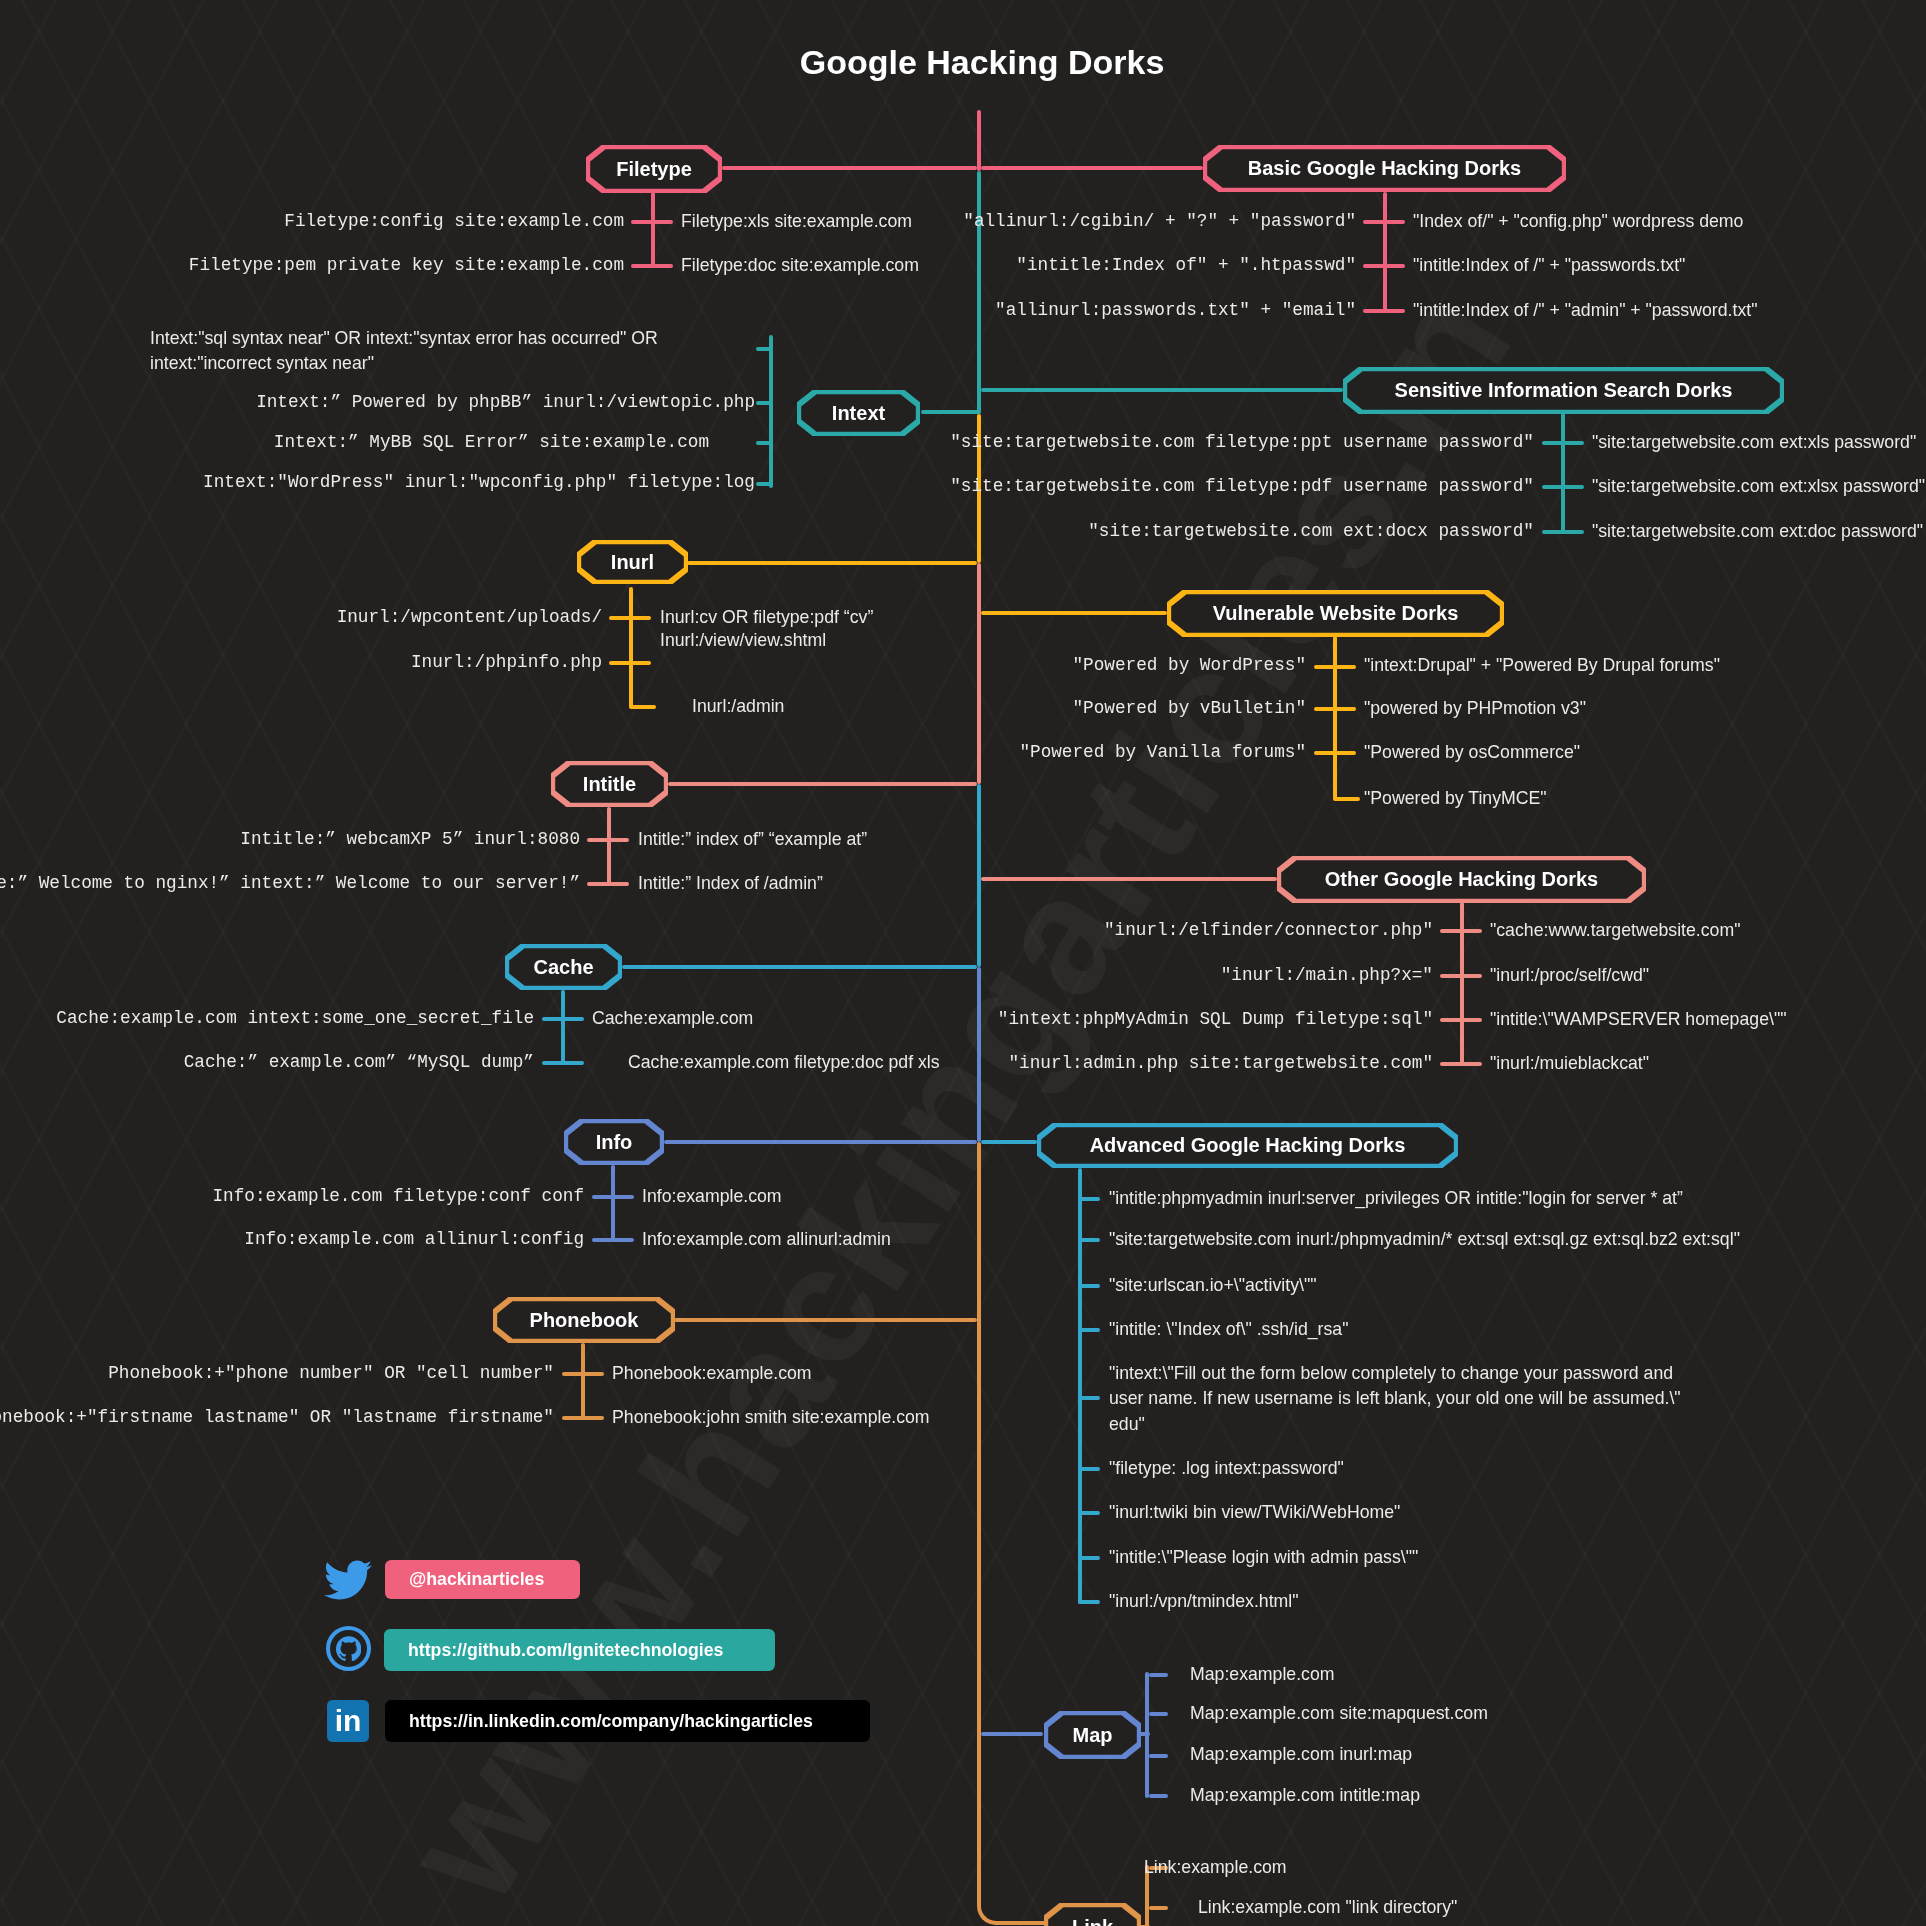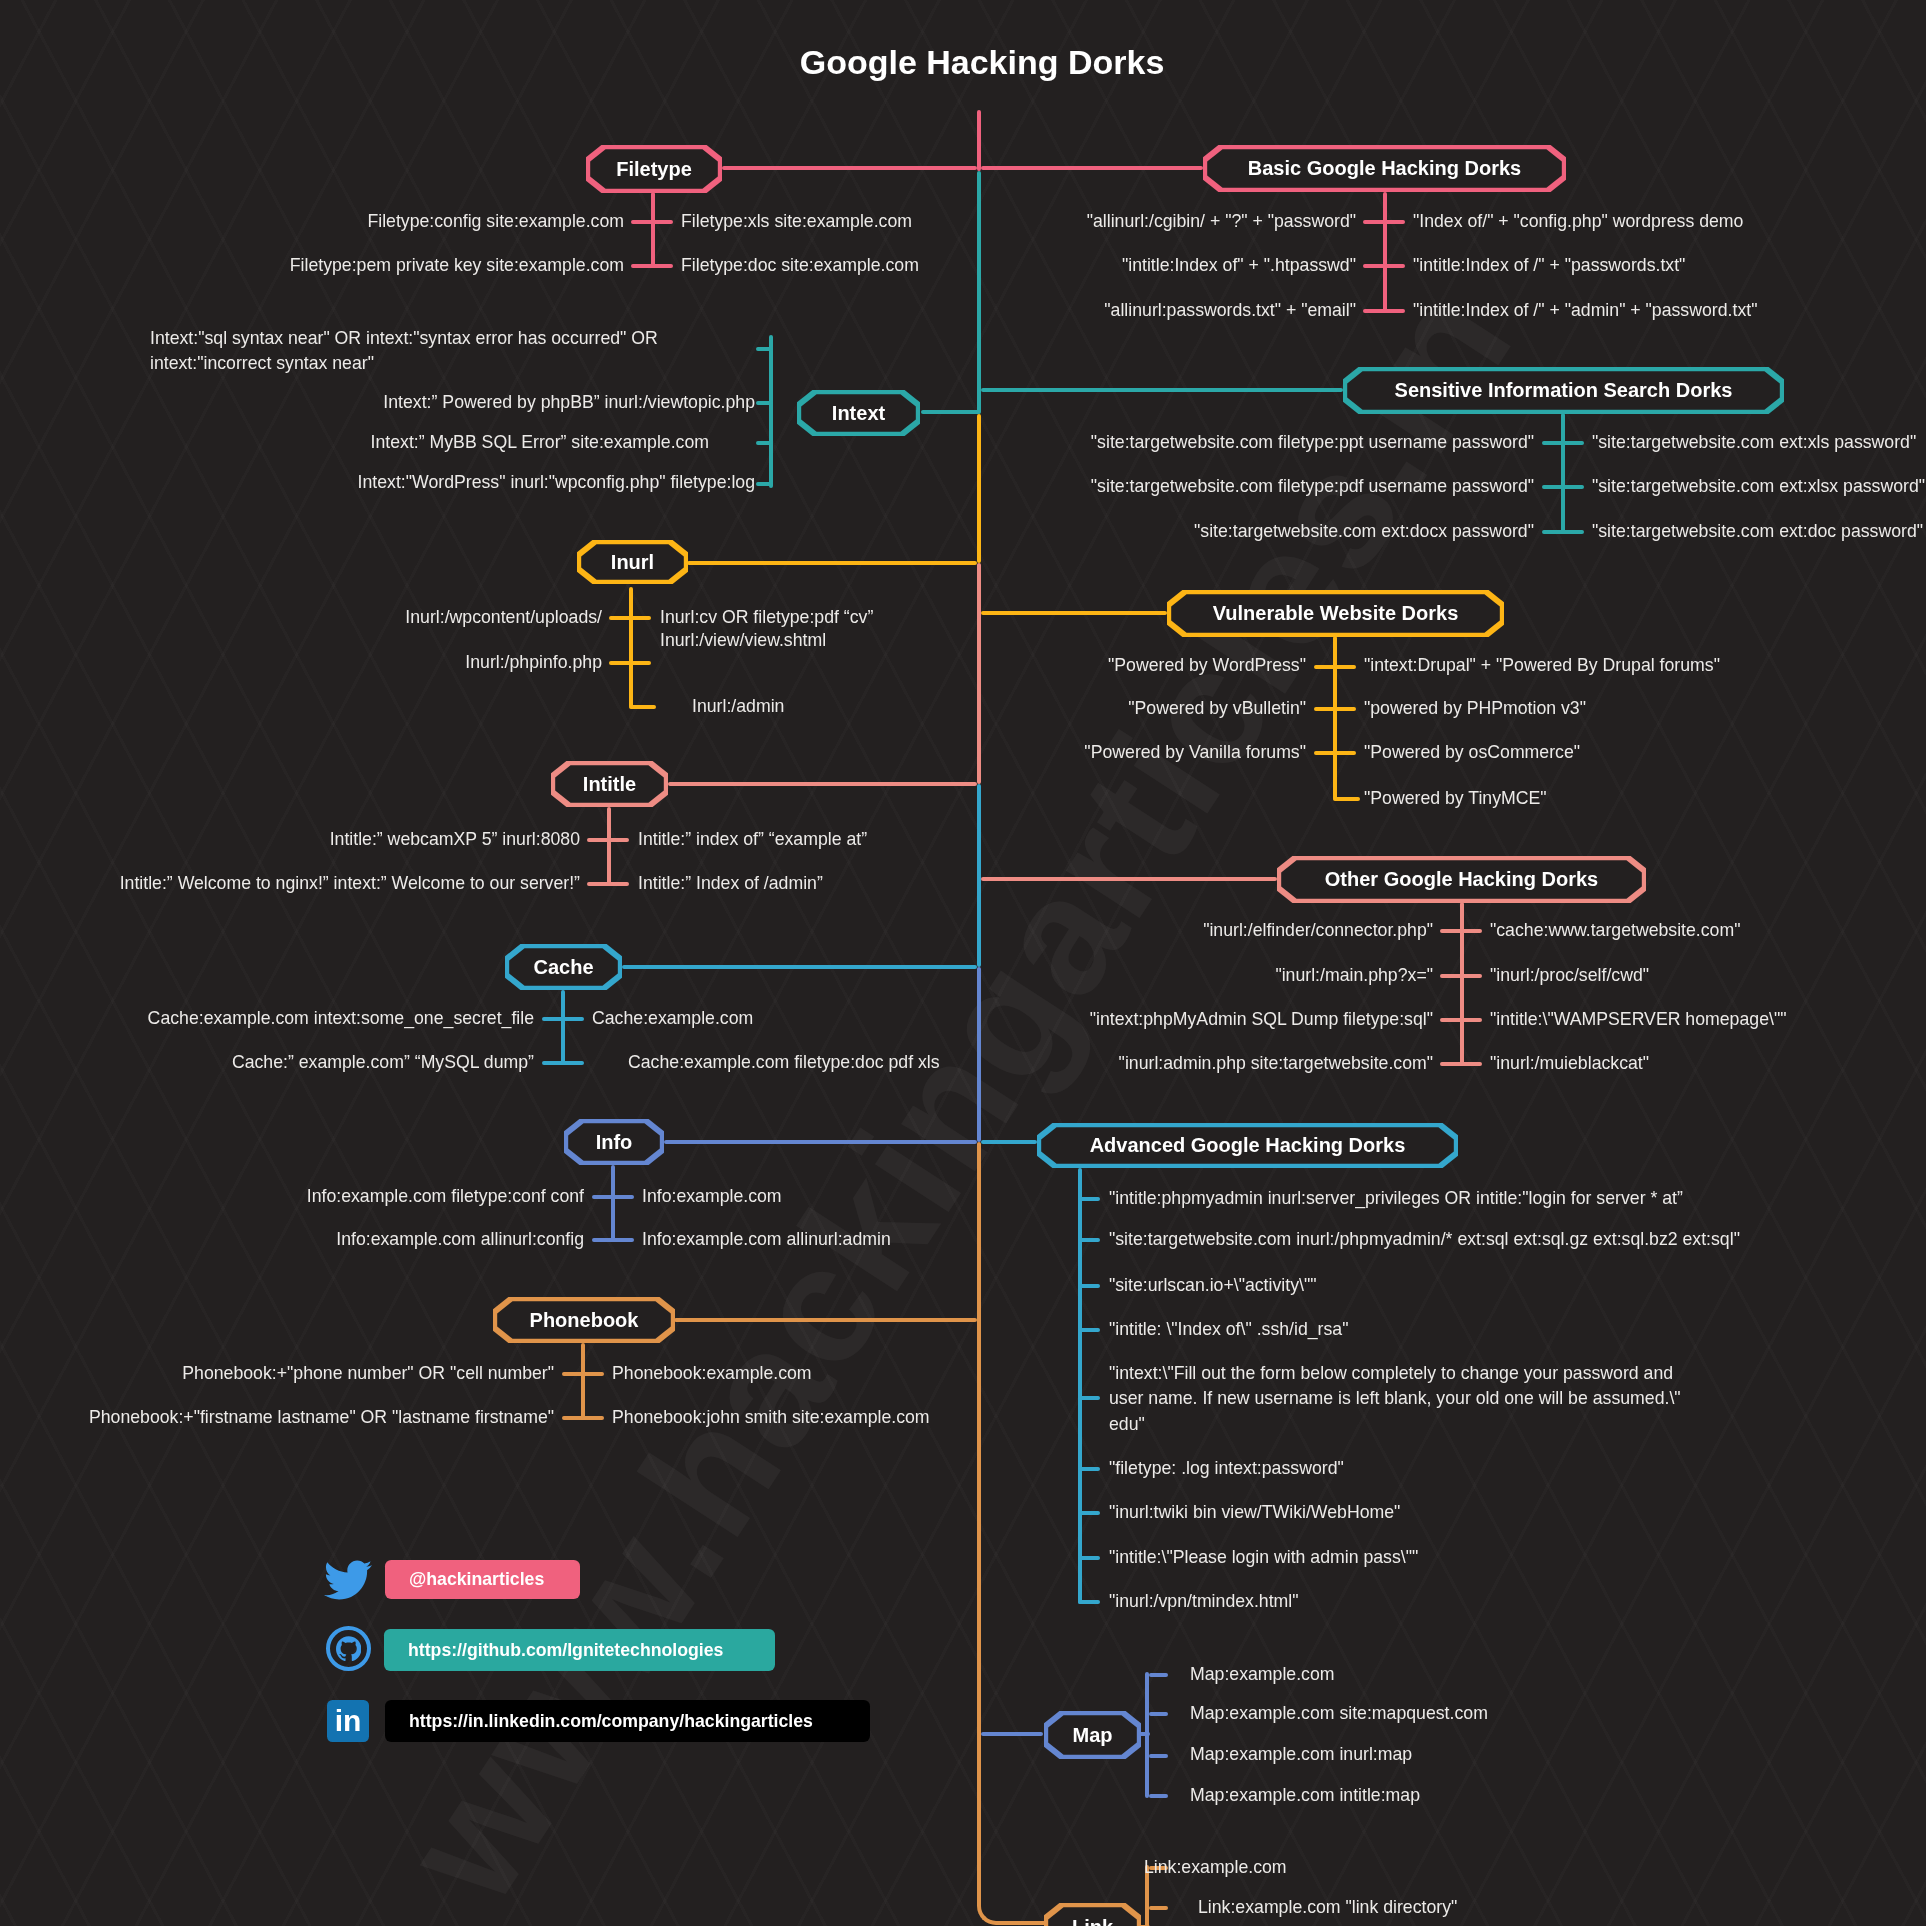--- a/index.html
+++ b/index.html
@@ -37,21 +37,21 @@
     clip-path:polygon(15.4px 0,calc(100% - 15.4px) 0,100% 12.3px,100% calc(100% - 12.3px),calc(100% - 15.4px) 100%,15.4px 100%,0 calc(100% - 12.3px),0 12.3px);}
   .oct .o1{inset:0;}
   .oct .o2{inset:4.2px;background:#232020;}
   .oct .lbl{position:absolute;inset:0;display:flex;align-items:center;justify-content:center;
     font-size:20px;font-weight:700;color:#ffffff;z-index:2;white-space:nowrap;}
   .b-pink .o1{background:#f0617e}.b-teal .o1{background:#2ba8a8}.b-gold .o1{background:#fdb515}
   .b-salmon .o1{background:#ee8c84}.b-cyan .o1{background:#34a7cd}.b-blue .o1{background:#6486d1}
   .b-orange .o1{background:#e0944a}
   
   .item{position:absolute;font-size:17.7px;line-height:25.4px;color:#edebe9;white-space:nowrap;}
-  .ra{transform:translateY(-50%);text-align:center;}
+  .ra{transform:translateY(-50%);text-align:center;font-family:Liberation Mono, monospace;}
   .la{transform:translateY(-50%);}
   .wrap{white-space:normal;}
   
   .badge{position:absolute;display:flex;align-items:center;padding-left:24px;box-sizing:border-box;
     border-radius:6.2px;color:#fff;font-weight:700;font-size:17.7px;white-space:nowrap;}
   .badge-pink{background:#f0617e}.badge-teal{background:#2aa89f}.badge-mauve{background:#000000}
   .icon{position:absolute;}
   .gh-ring{position:absolute;border:4.6px solid #3d9ae8;border-radius:50%;box-sizing:border-box;
     display:flex;align-items:center;justify-content:center;}
   .li-icon{position:absolute;background:#1373b1;border-radius:5.4px;color:#fff;font-weight:700;

